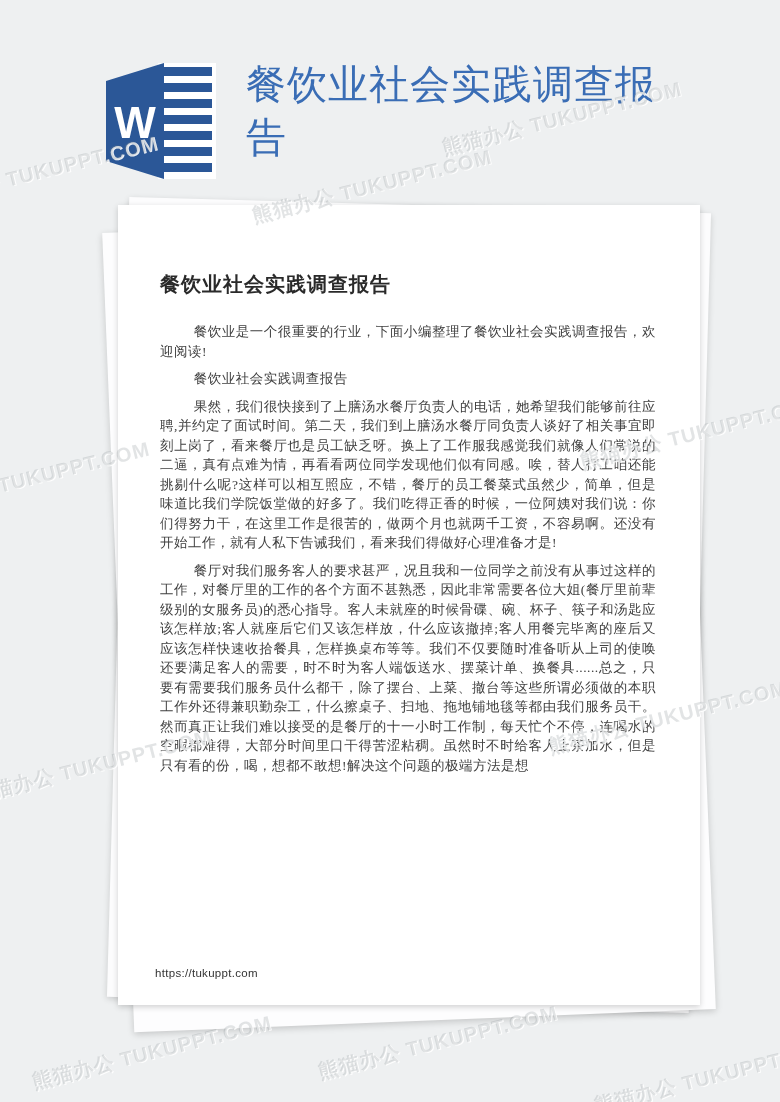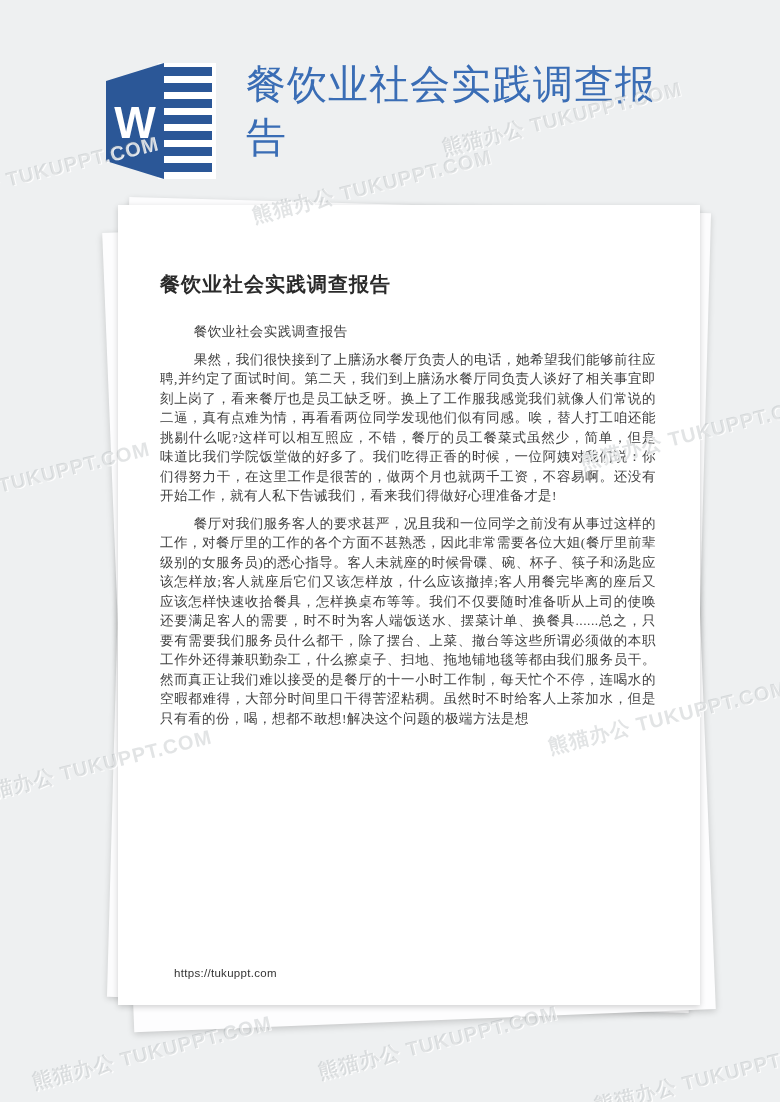--- a/index.html
+++ b/index.html
@@ -61,21 +61,21 @@
     font-family:"Liberation Serif",serif;
     font-size:13.5px;line-height:19.5px;color:#404040;
     text-align:justify;
     letter-spacing:0.5px;
   }
   .doc-body p{
     text-indent:2.5em;
     margin:0 0 8px 0;
   }
   .doc-footer-url{
-    position:absolute;left:56px;bottom:26px;
+    position:absolute;left:37px;bottom:26px;
     font-family:"Liberation Sans",sans-serif;
     font-size:11.5px;color:#333;letter-spacing:0.3px;
   }
 
   
   .watermark{
     position:absolute;width:240px;height:30px;
     display:flex;align-items:center;justify-content:center;
     transform:rotate(-14deg);
     font-family:"Liberation Sans",sans-serif;
@@ -122,18 +122,19 @@
   </div>
   <div class="header-title">餐饮业社会实践调查报告</div>
 </div>
 
 <div class="page page-back-b"></div>
 <div class="page page-back-a"></div>
 
 <div class="page page-main">
   <div class="doc-heading">餐饮业社会实践调查报告</div>
   <div class="doc-body">
+      <p>餐饮业是一个很重要的行业，下面小编整理了餐饮业社会实践调查报告，欢迎阅读!</p>
       <p>餐饮业社会实践调查报告</p>
       <p>果然，我们很快接到了上膳汤水餐厅负责人的电话，她希望我们能够前往应聘,并约定了面试时间。第二天，我们到上膳汤水餐厅同负责人谈好了相关事宜即刻上岗了，看来餐厅也是员工缺乏呀。换上了工作服我感觉我们就像人们常说的二逼，真有点难为情，再看看两位同学发现他们似有同感。唉，替人打工咱还能挑剔什么呢?这样可以相互照应，不错，餐厅的员工餐菜式虽然少，简单，但是味道比我们学院饭堂做的好多了。我们吃得正香的时候，一位阿姨对我们说：你们得努力干，在这里工作是很苦的，做两个月也就两千工资，不容易啊。还没有开始工作，就有人私下告诫我们，看来我们得做好心理准备才是!</p>
       <p>餐厅对我们服务客人的要求甚严，况且我和一位同学之前没有从事过这样的工作，对餐厅里的工作的各个方面不甚熟悉，因此非常需要各位大姐(餐厅里前辈级别的女服务员)的悉心指导。客人未就座的时候骨碟、碗、杯子、筷子和汤匙应该怎样放;客人就座后它们又该怎样放，什么应该撤掉;客人用餐完毕离的座后又应该怎样快速收拾餐具，怎样换桌布等等。我们不仅要随时准备听从上司的使唤还要满足客人的需要，时不时为客人端饭送水、摆菜计单、换餐具......总之，只要有需要我们服务员什么都干，除了摆台、上菜、撤台等这些所谓必须做的本职工作外还得兼职勤杂工，什么擦桌子、扫地、拖地铺地毯等都由我们服务员干。然而真正让我们难以接受的是餐厅的十一小时工作制，每天忙个不停，连喝水的空暇都难得，大部分时间里口干得苦涩粘稠。虽然时不时给客人上茶加水，但是只有看的份，喝，想都不敢想!解决这个问题的极端方法是想</p>
     </div>
   <div class="doc-footer-url">https://tukuppt.com</div>
 </div>
 
 </body></html>

